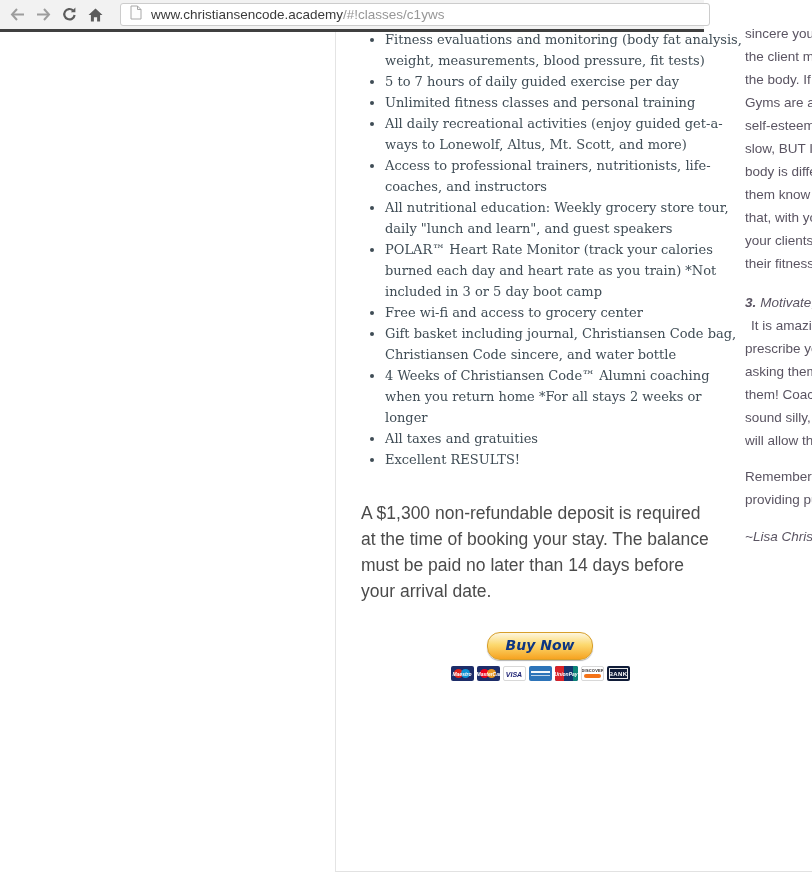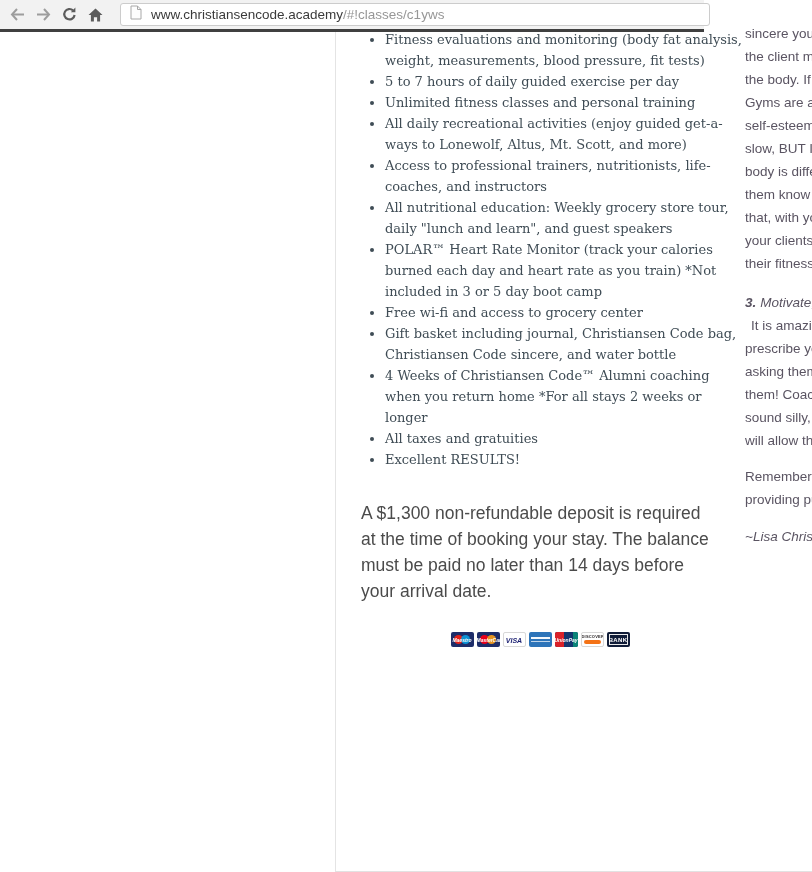--- a/index.html
+++ b/index.html
@@ -173,20 +173,21 @@
     <li>Gift basket including journal, Christiansen Code bag, Christiansen Code sincere, and water bottle</li>
     <li>4 Weeks of Christiansen Code™ Alumni coaching when you return home *For all stays 2 weeks or longer</li>
     <li>All taxes and gratuities</li>
     <li>Excellent RESULTS!</li>
   </ul>
 
 
   <p class="deposit-para">A $1,300 non-refundable deposit is required at the time of booking your stay. The balance must be paid no later than 14 days before your arrival date.</p>
 
   <div class="paypal-area">
+    <div class="buy-now-btn">Buy Now</div>
     <div class="cards-row">
       <div class="card card-maestro">
         <div class="c1"></div>
           <div class="c2"></div>
         <div class="tiny">Maestro</div>
       </div>
       <div class="card card-mc">
         <div class="c1"></div>
           <div class="c2"></div>
         <div class="tiny">MasterCard</div>

